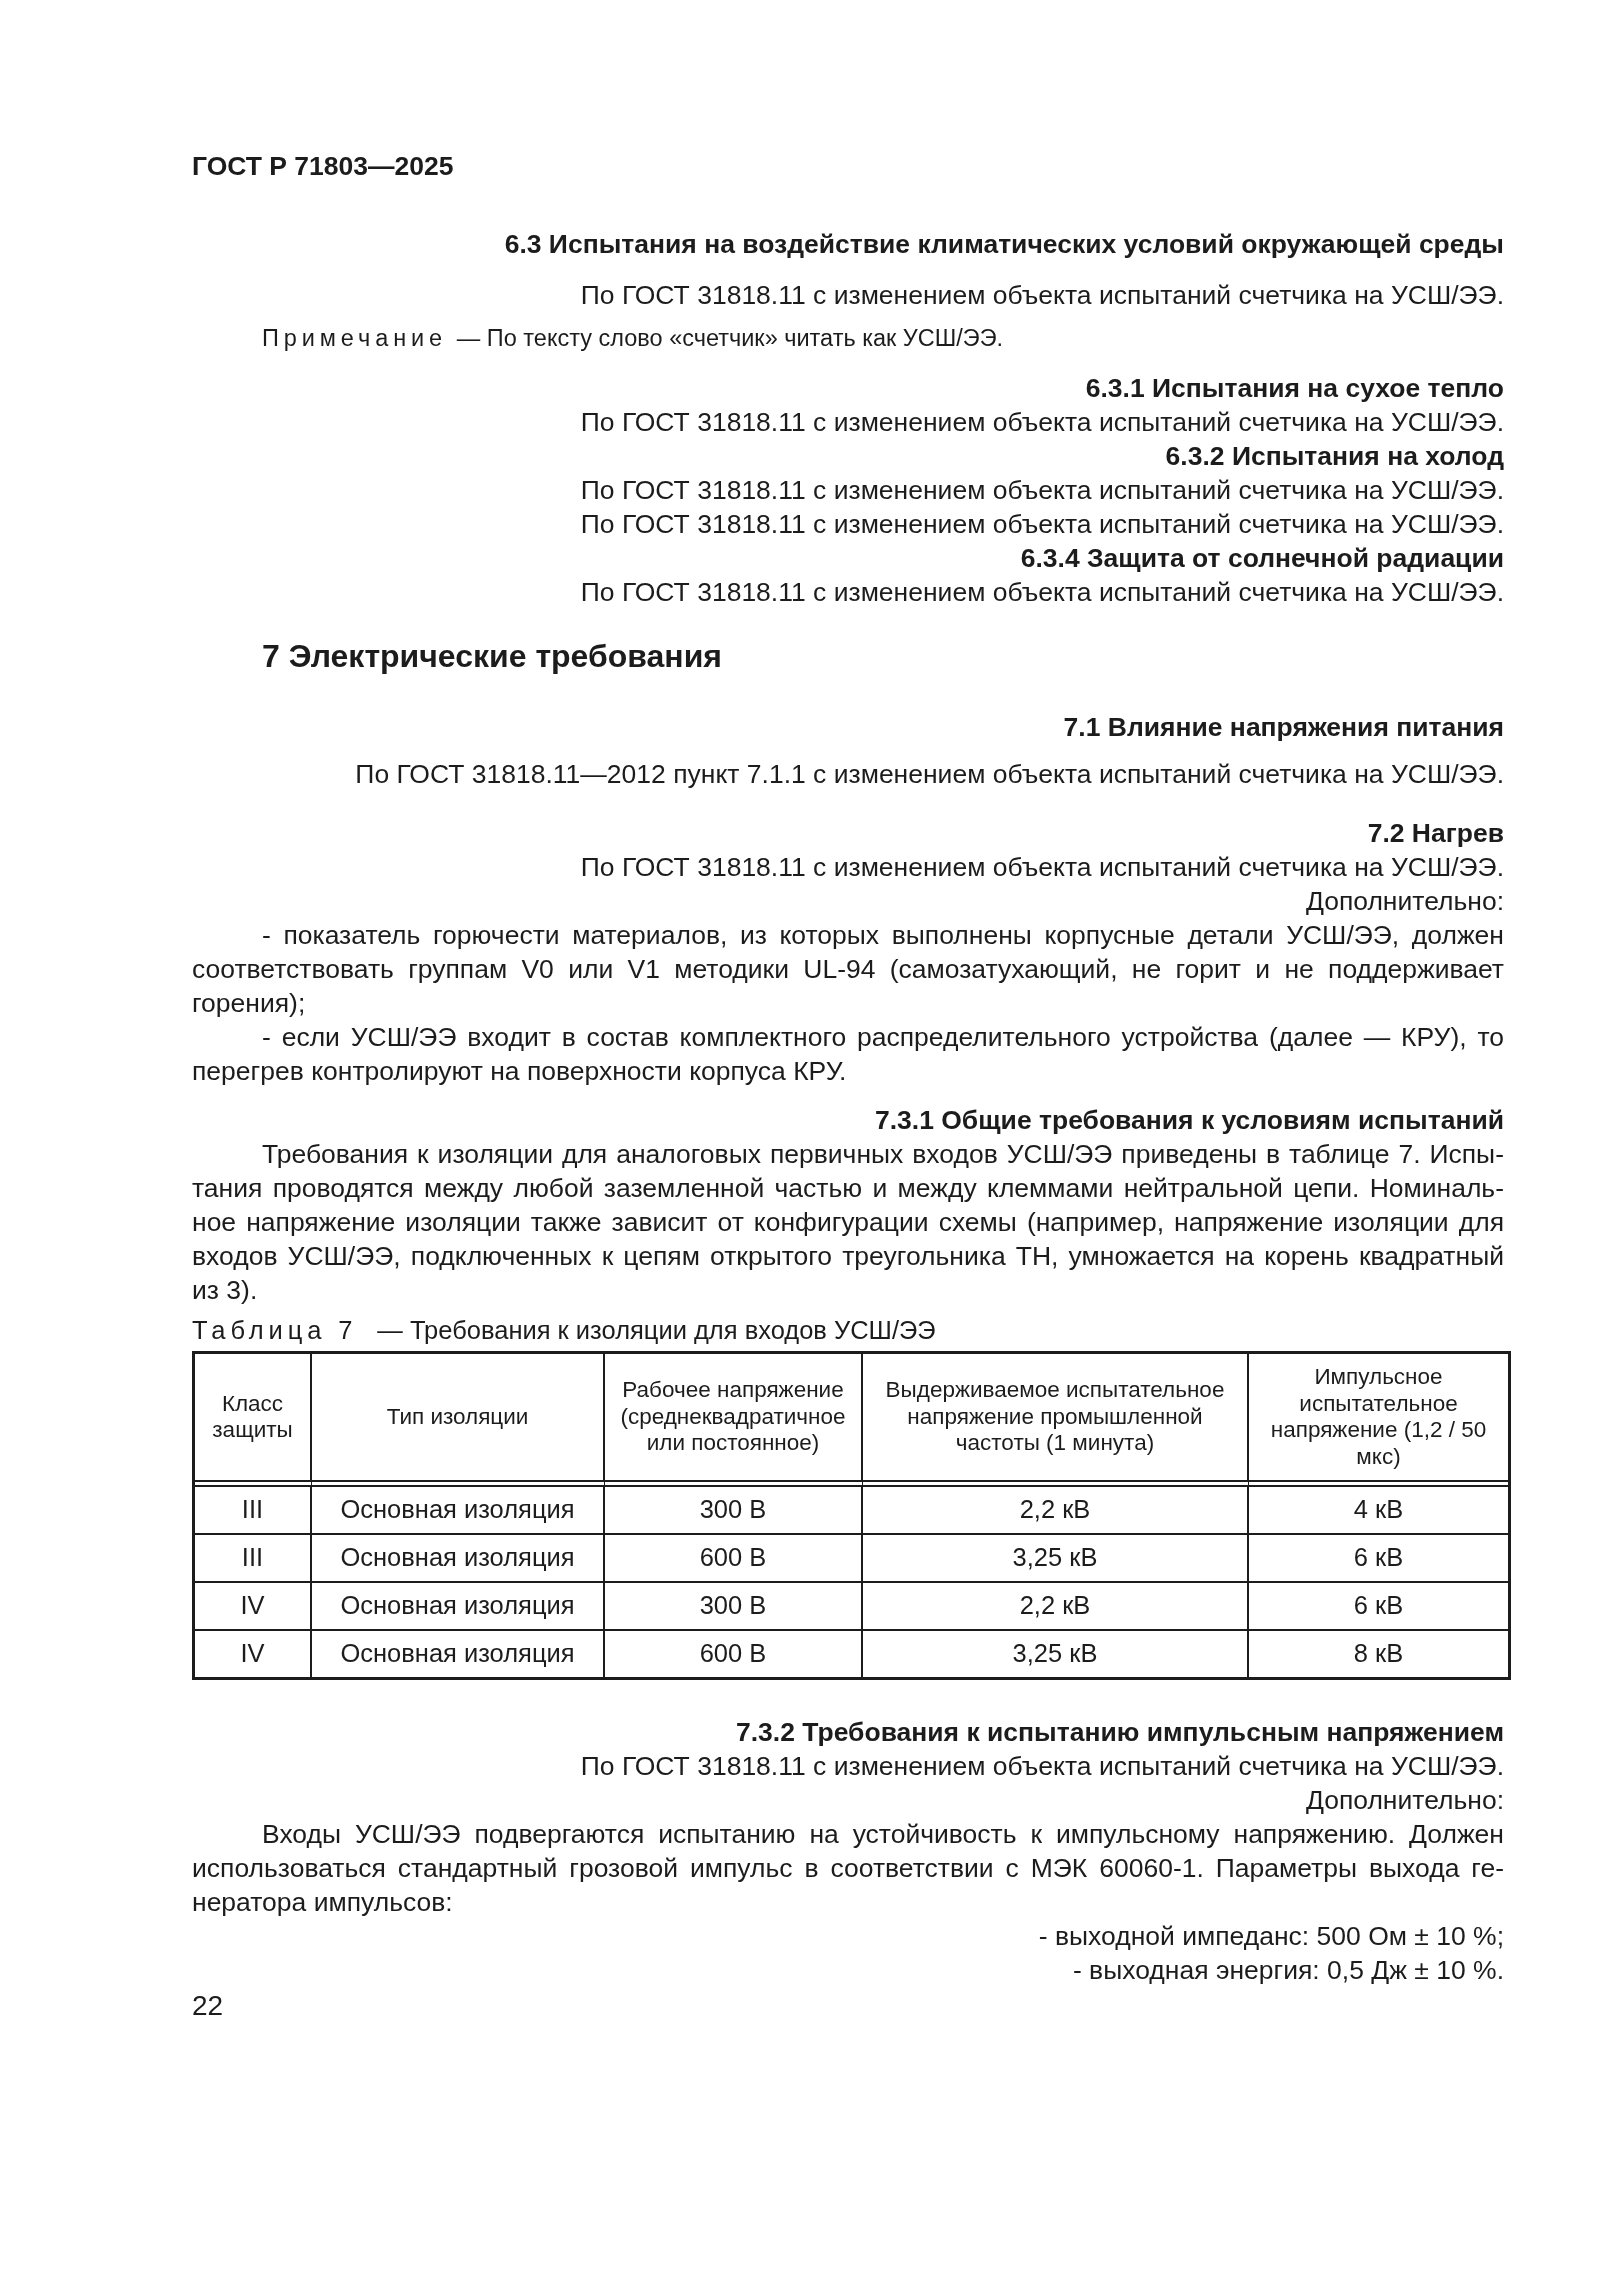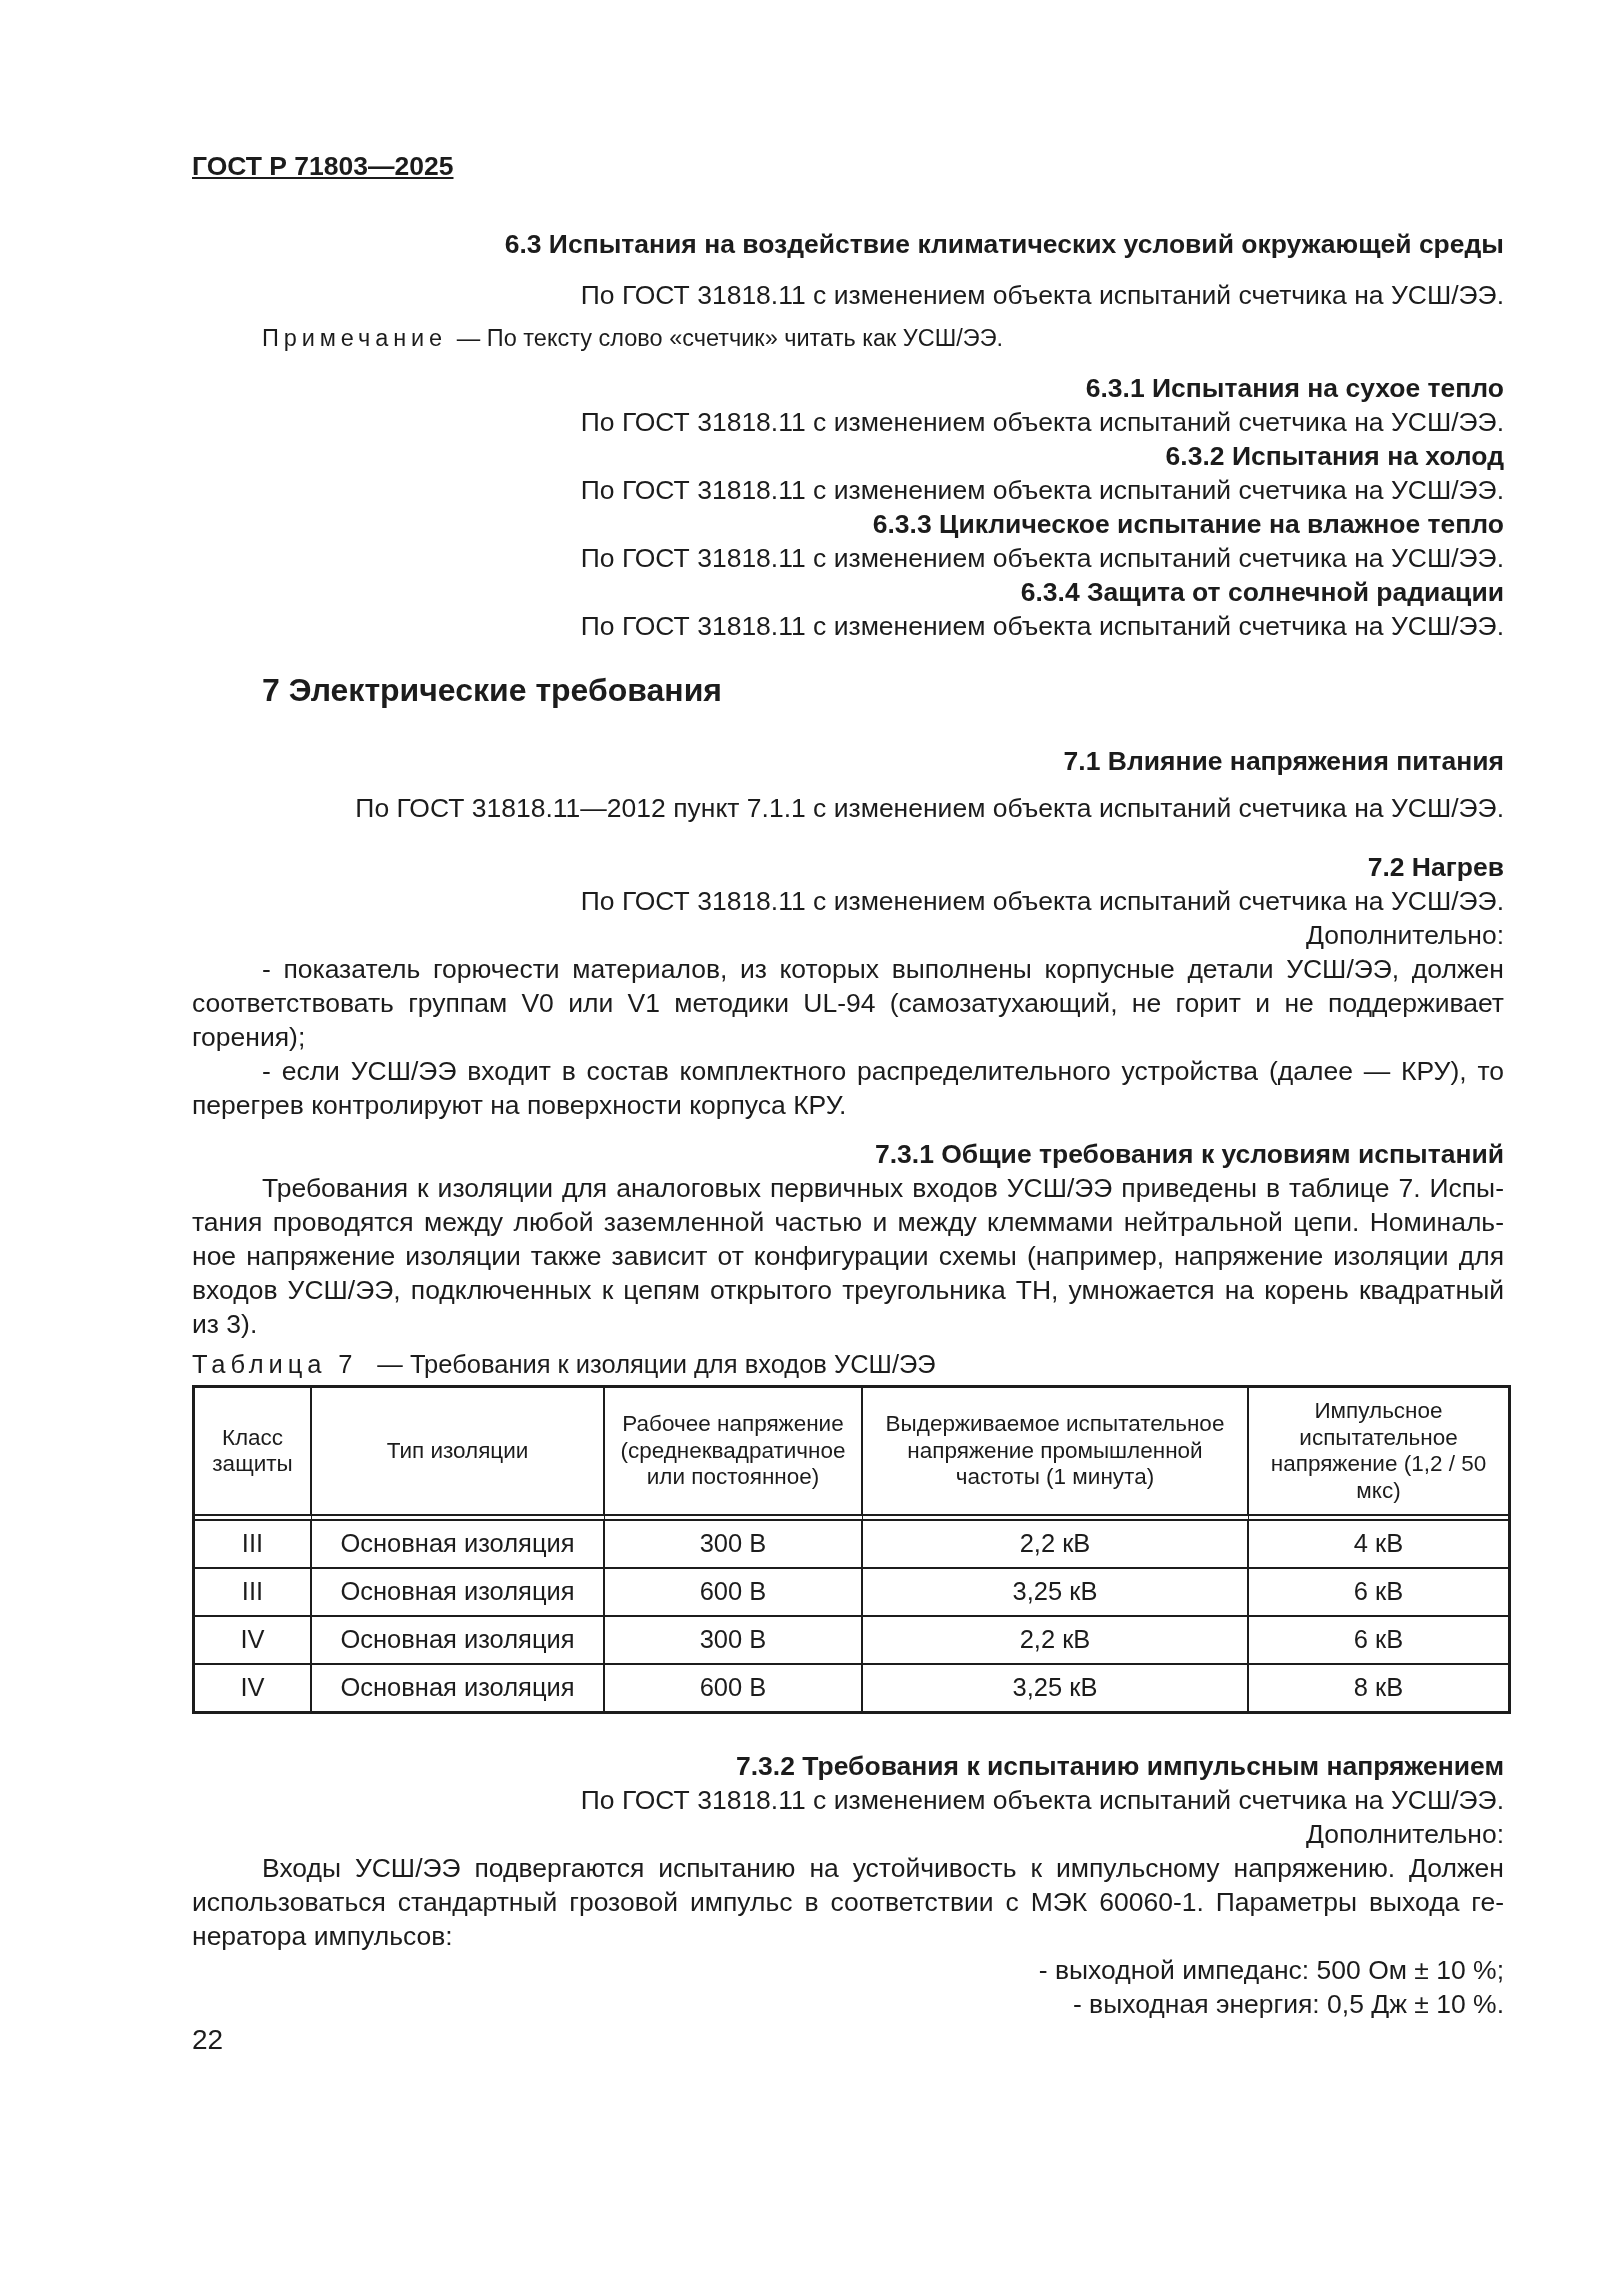--- a/index.html
+++ b/index.html
@@ -30,21 +30,20 @@
   .indent { text-indent: 70px; text-align: right; }
   .jline {
     text-align: justify;
     text-align-last: justify;
   }
   .doc-header {
     font-size: 26.5px;
     line-height: 34px;
     font-weight: bold;
     margin: 0;
-    text-decoration: underline;
   }
   .h63   { margin-top: 44px; }
   .p63   { margin-top: 16.7px; }
   .note {
     font-size: 23.5px;
     line-height: 32px;
     margin: 10.8px 0 0 0;
     text-indent: 70px;
   }
   .note-label { letter-spacing: 4.9px; }
@@ -117,21 +116,20 @@
   <p class="line h indent h63">6.3 Испытания на воздействие климатических условий окружающей среды</p>
   <p class="line indent p63">По ГОСТ 31818.11 с изменением объекта испытаний счетчика на УСШ/ЭЭ.</p>
 
   <p class="note"><span class="note-label">Примечание</span><span class="note-text">— По тексту слово «счетчик» читать как УСШ/ЭЭ.</span></p>
 
   <div class="subsecs">
     <p class="line h indent">6.3.1 Испытания на сухое тепло</p>
     <p class="line indent">По ГОСТ 31818.11 с изменением объекта испытаний счетчика на УСШ/ЭЭ.</p>
     <p class="line h indent">6.3.2 Испытания на холод</p>
     <p class="line indent">По ГОСТ 31818.11 с изменением объекта испытаний счетчика на УСШ/ЭЭ.</p>
-    <p class="line h indent">6.3.3 Циклическое испытание на влажное тепло</p>
     <p class="line indent">По ГОСТ 31818.11 с изменением объекта испытаний счетчика на УСШ/ЭЭ.</p>
     <p class="line h indent">6.3.4 Защита от солнечной радиации</p>
     <p class="line indent">По ГОСТ 31818.11 с изменением объекта испытаний счетчика на УСШ/ЭЭ.</p>
   </div>
 
   <p class="h7">7 Электрические требования</p>
 
   <p class="line h indent h71">7.1 Влияние напряжения питания</p>
   <p class="line indent p71">По ГОСТ 31818.11—2012 пункт 7.1.1 с изменением объекта испытаний счетчика на УСШ/ЭЭ.</p>
 

